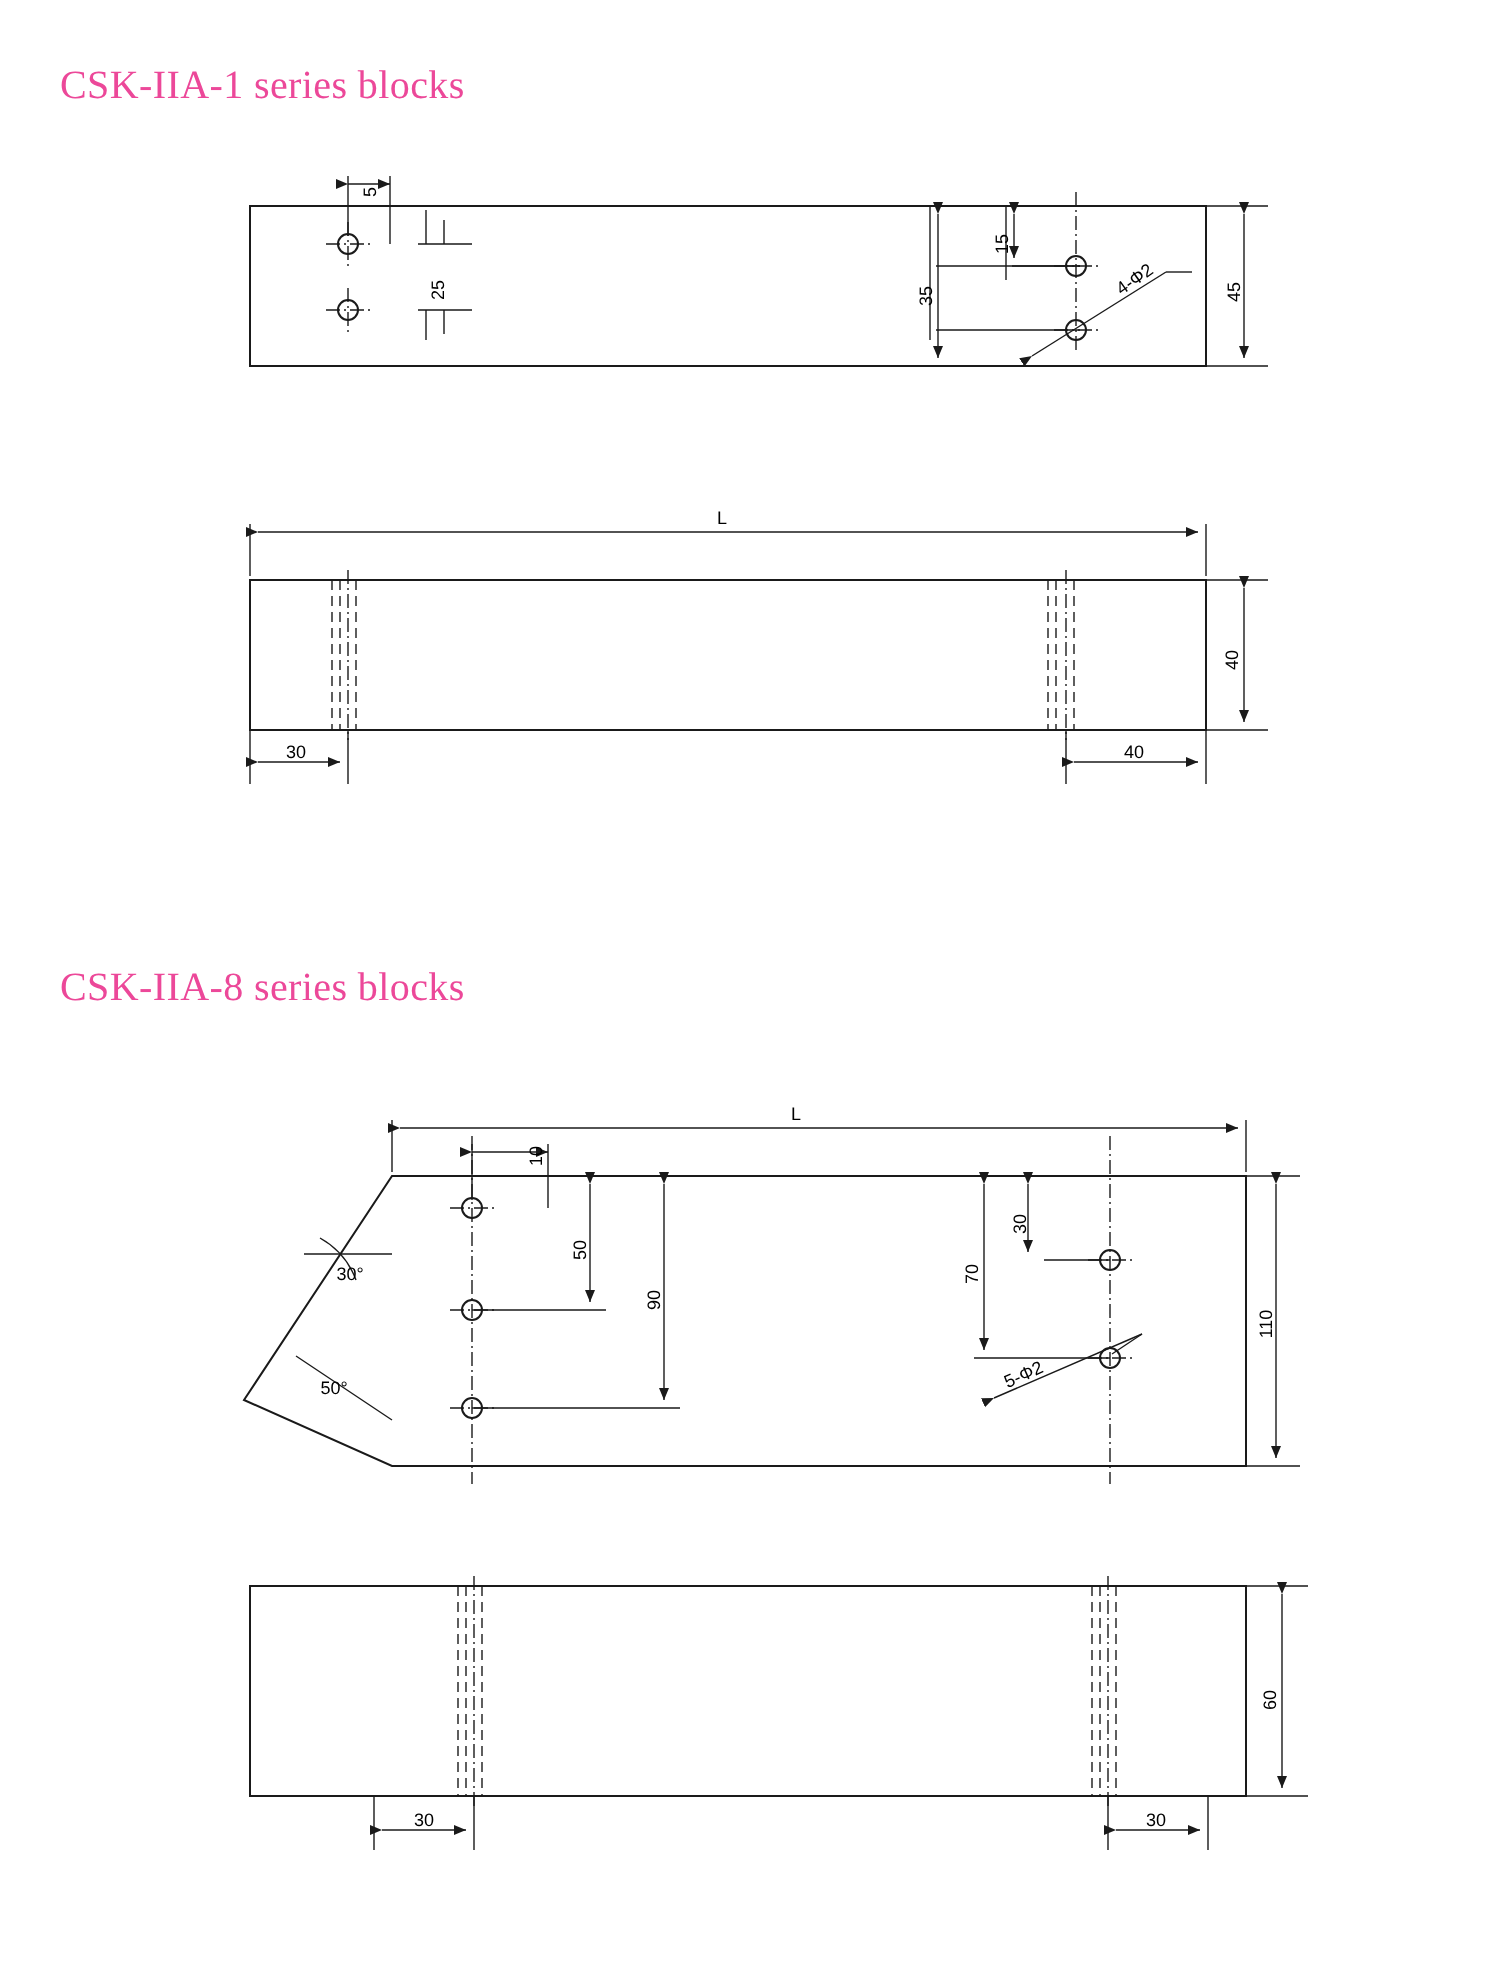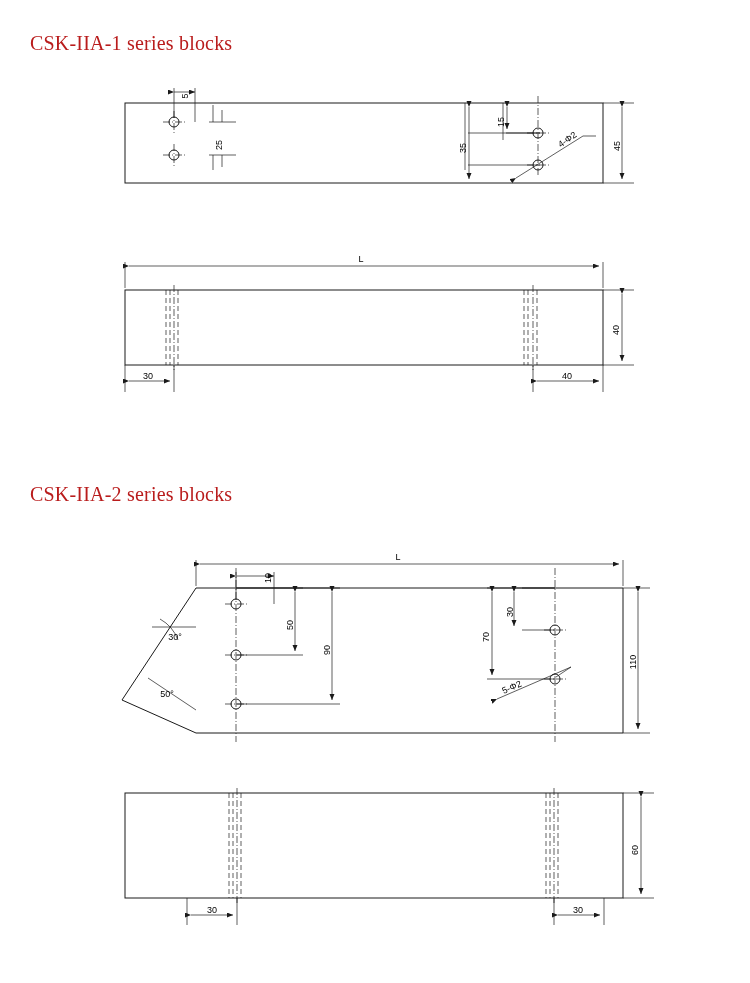--- a/index.html
+++ b/index.html
@@ -14,21 +14,21 @@
     font-family: "Liberation Serif", serif;
     color: #000;
     overflow: hidden;
   }
   .page {
     position: absolute;
     inset: 0;
   }
   .section-title {
     position: absolute;
-    color: #b91c1c;
+    color: #ec4899;
     font-family: "Liberation Serif", serif;
     font-size: 20px;
     letter-spacing: 0.2px;
     white-space: nowrap;
   }
   #title-1 { left: 30px; top: 32px; }
   #title-2 { left: 30px; top: 483px; }
 
   svg.drawing {
     position: absolute;
@@ -44,21 +44,21 @@
   }
   .dimtext { font-size: 9px; }
 </style>
 </head>
 <body>
 
 <div class="page">
 
   <div class="section-title" id="title-1">CSK-IIA-1 series blocks</div>
 
-  <div class="section-title" id="title-2">CSK-IIA-2 series blocks</div>
+  <div class="section-title" id="title-2">CSK-IIA-8 series blocks</div>
 
   <svg class="drawing" viewBox="0 0 750 983">
     <defs>
       <marker id="arr" markerWidth="8" markerHeight="8" refX="7" refY="3" orient="auto" markerUnits="userSpaceOnUse">
         <path d="M0,0 L7,3 L0,6 z" fill="#1a1a1a"></path>
       </marker>
       <marker id="arrS" markerWidth="7" markerHeight="7" refX="6" refY="2.5" orient="auto" markerUnits="userSpaceOnUse">
         <path d="M0,0 L6,2.5 L0,5 z" fill="#1a1a1a"></path>
       </marker>
     </defs>

